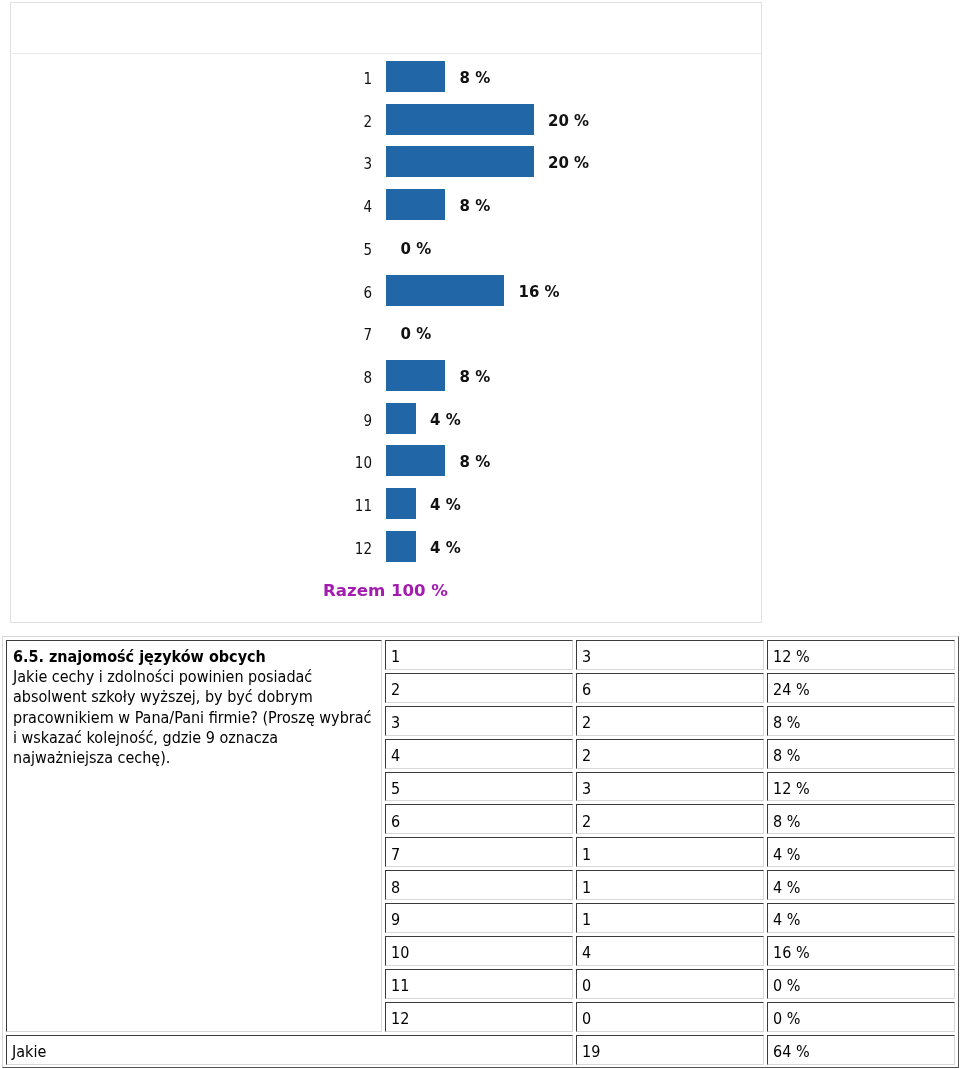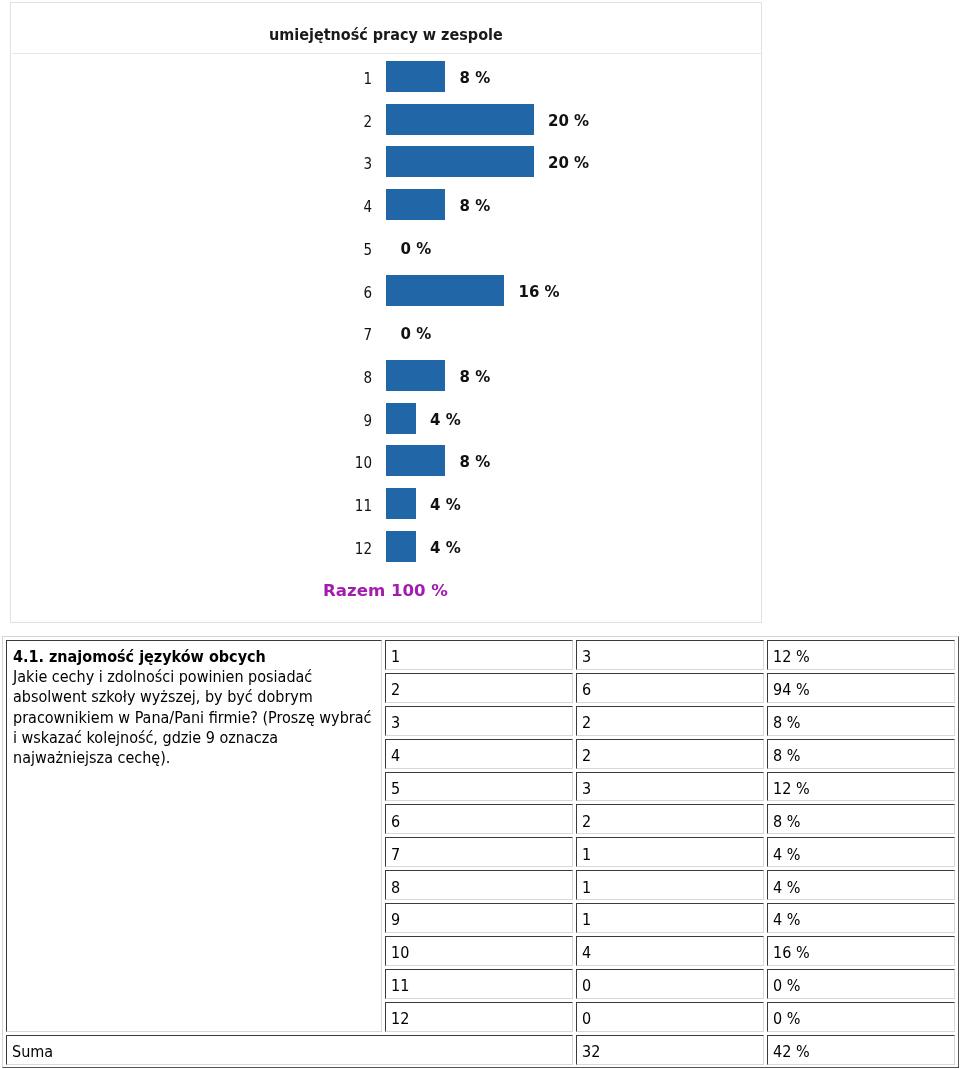--- a/index.html
+++ b/index.html
@@ -29,21 +29,20 @@
   table.tbl td.qcell .qt{font-weight:bold;}
   table.tbl td.num{vertical-align:middle;padding:5px 5px 0 5px;}
 </style>
 </head>
 <body>
 
 <div class="page">
   <div class="chart-card">
     <div class="chart-rule"></div>
   </div>
-  <div class="chart-title">umiejętność pracy w zespole</div>
   <div class="bars" id="bars">
       <div class="bar-row" style="top: 61px;">
         <div class="bar-label" style="left:336px">1</div>
         <div class="bar-rect" style="left:386px;width:59px"></div>
         <div class="bar-value" style="left:459.5px">8 %</div>
       </div>
       <div class="bar-row" style="top: 103.7px;">
         <div class="bar-label" style="left:336px">2</div>
         <div class="bar-rect" style="left:386px;width:147.5px"></div>
         <div class="bar-value" style="left:548px">20 %</div>
@@ -102,31 +101,31 @@
     <table class="tbl">
       <colgroup>
           <col style="width:376px">
           <col style="width:188px">
           <col style="width:188px">
           <col>
         </colgroup>
       <tbody id="tbody">
           <tr>
             <td class="qcell" rowspan="12">
-              <div class="qt">4.1. znajomość języków obcych</div>
+              <div class="qt">6.5. znajomość języków obcych</div>
               <div class="qb">Jakie cechy i zdolności powinien posiadać absolwent szkoły wyższej, by być dobrym pracownikiem w Pana/Pani firmie? (Proszę wybrać i wskazać kolejność, gdzie 9 oznacza najważniejsza cechę).</div>
             </td>
             <td class="num">1</td>
             <td class="num">3</td>
             <td class="num">12 %</td>
           </tr>
           <tr>
             <td class="num">2</td>
             <td class="num">6</td>
-            <td class="num">94 %</td>
+            <td class="num">24 %</td>
           </tr>
           <tr>
             <td class="num">3</td>
             <td class="num">2</td>
             <td class="num">8 %</td>
           </tr>
           <tr>
             <td class="num">4</td>
             <td class="num">2</td>
             <td class="num">8 %</td>
@@ -165,20 +164,20 @@
             <td class="num">11</td>
             <td class="num">0</td>
             <td class="num">0 %</td>
           </tr>
           <tr>
             <td class="num">12</td>
             <td class="num">0</td>
             <td class="num">0 %</td>
           </tr>
           <tr>
-            <td class="num" colspan="2">Suma</td>
-            <td class="num">32</td>
-            <td class="num">42 %</td>
+            <td class="num" colspan="2">Jakie</td>
+            <td class="num">19</td>
+            <td class="num">64 %</td>
           </tr>
         </tbody>
     </table>
   </div>
 </div>
 
 </body></html>

